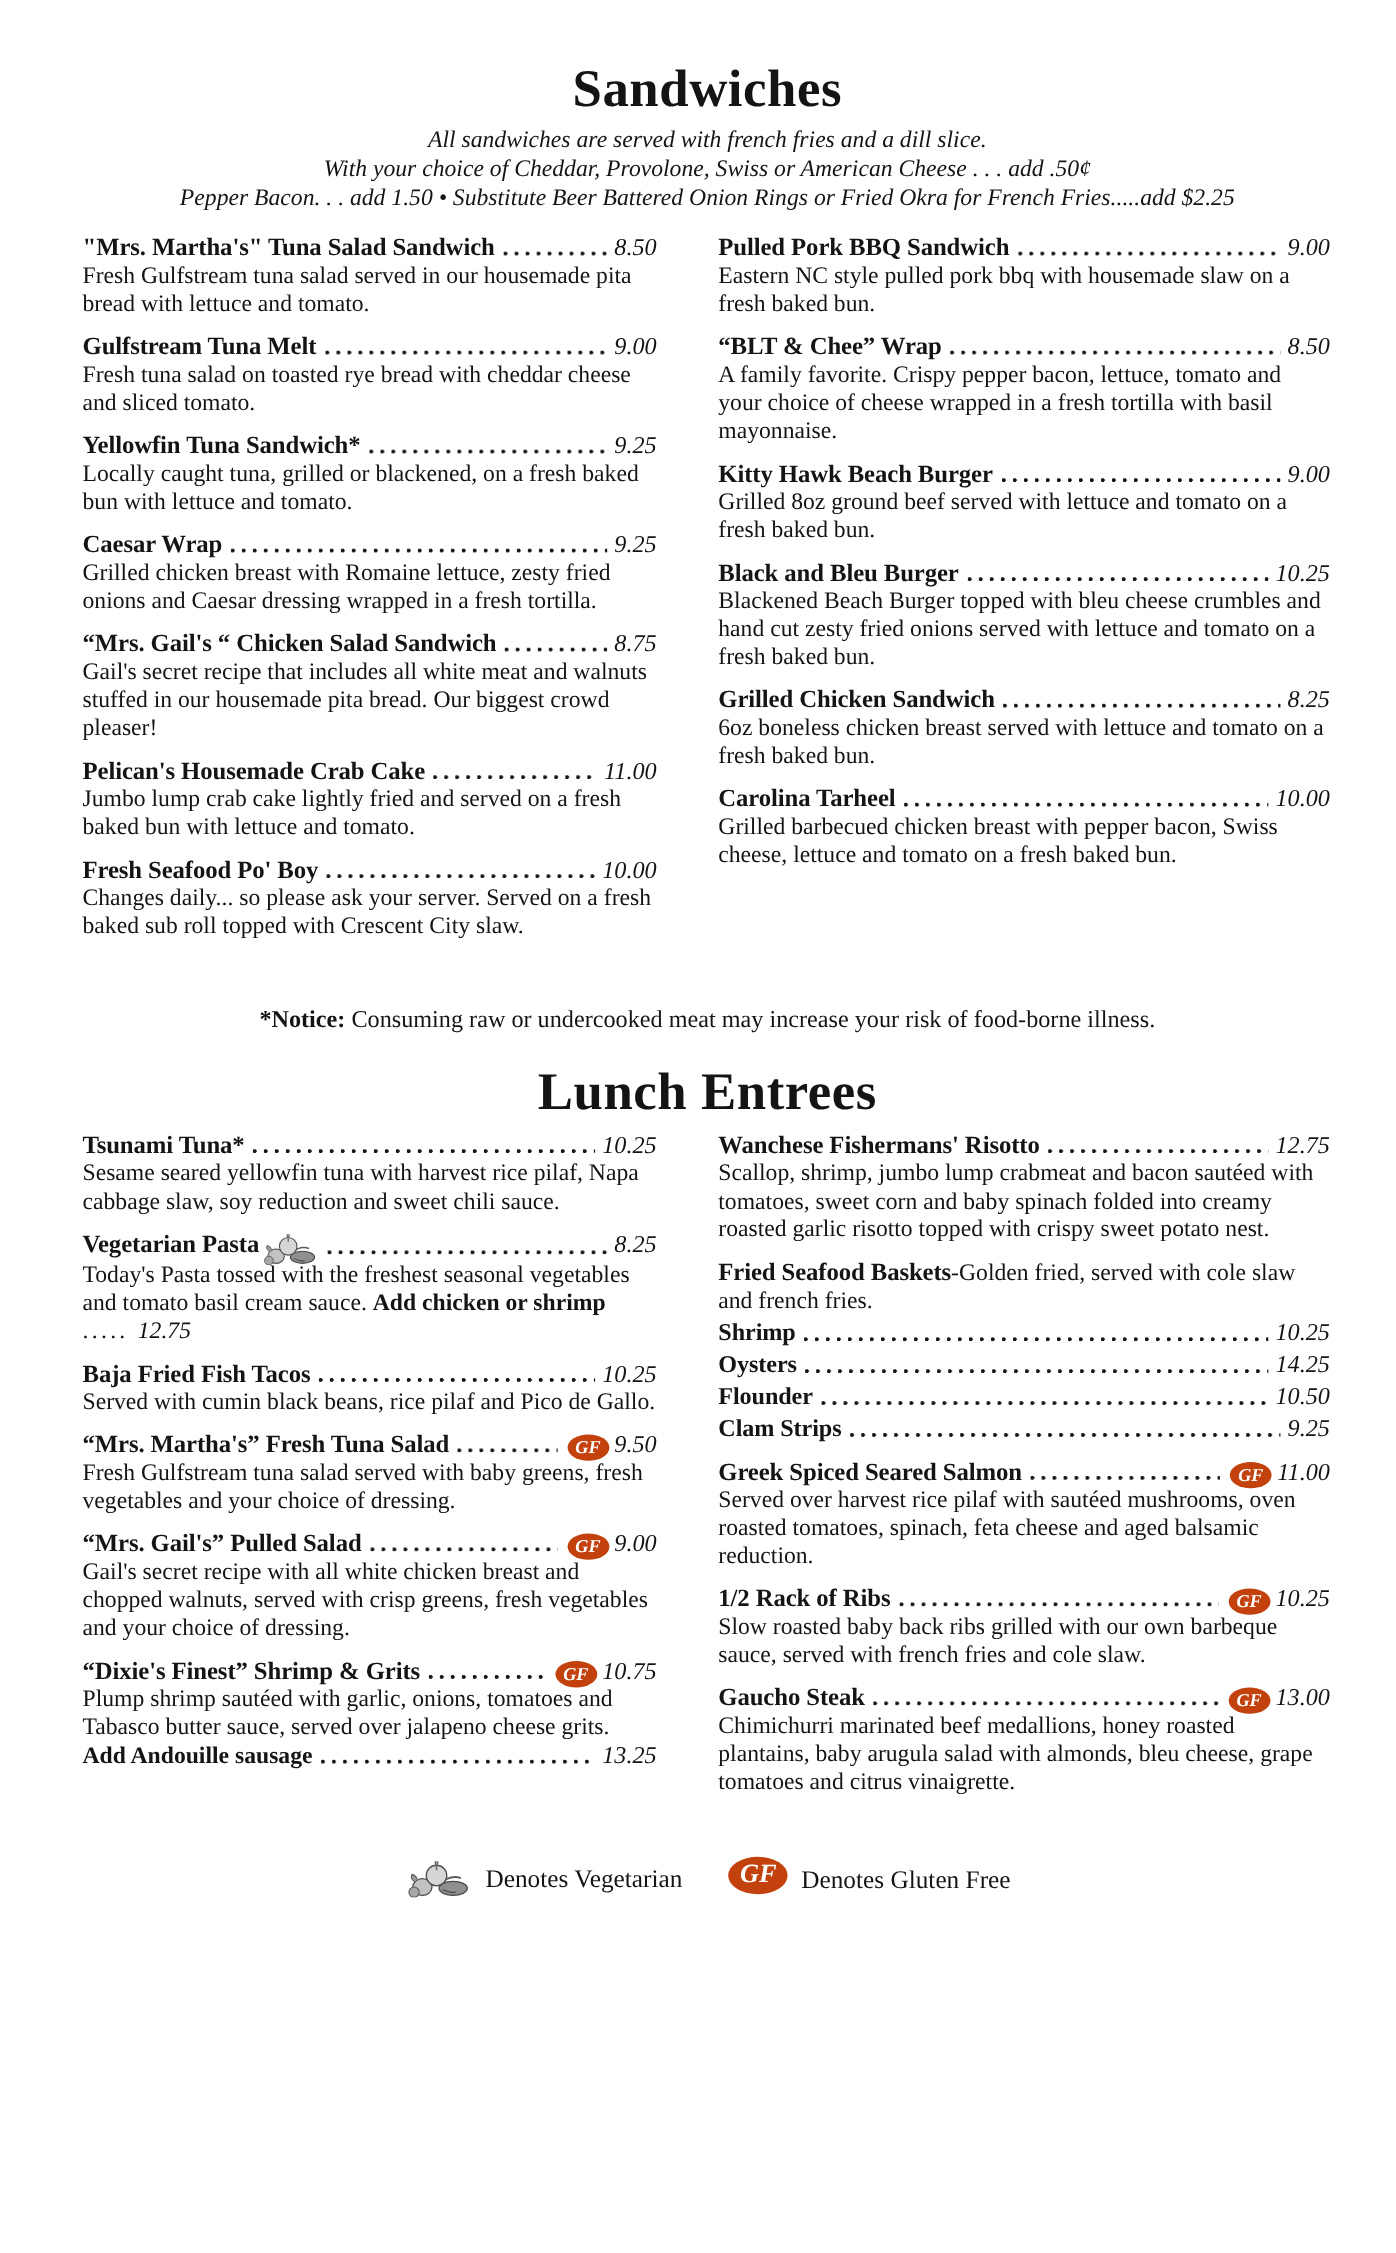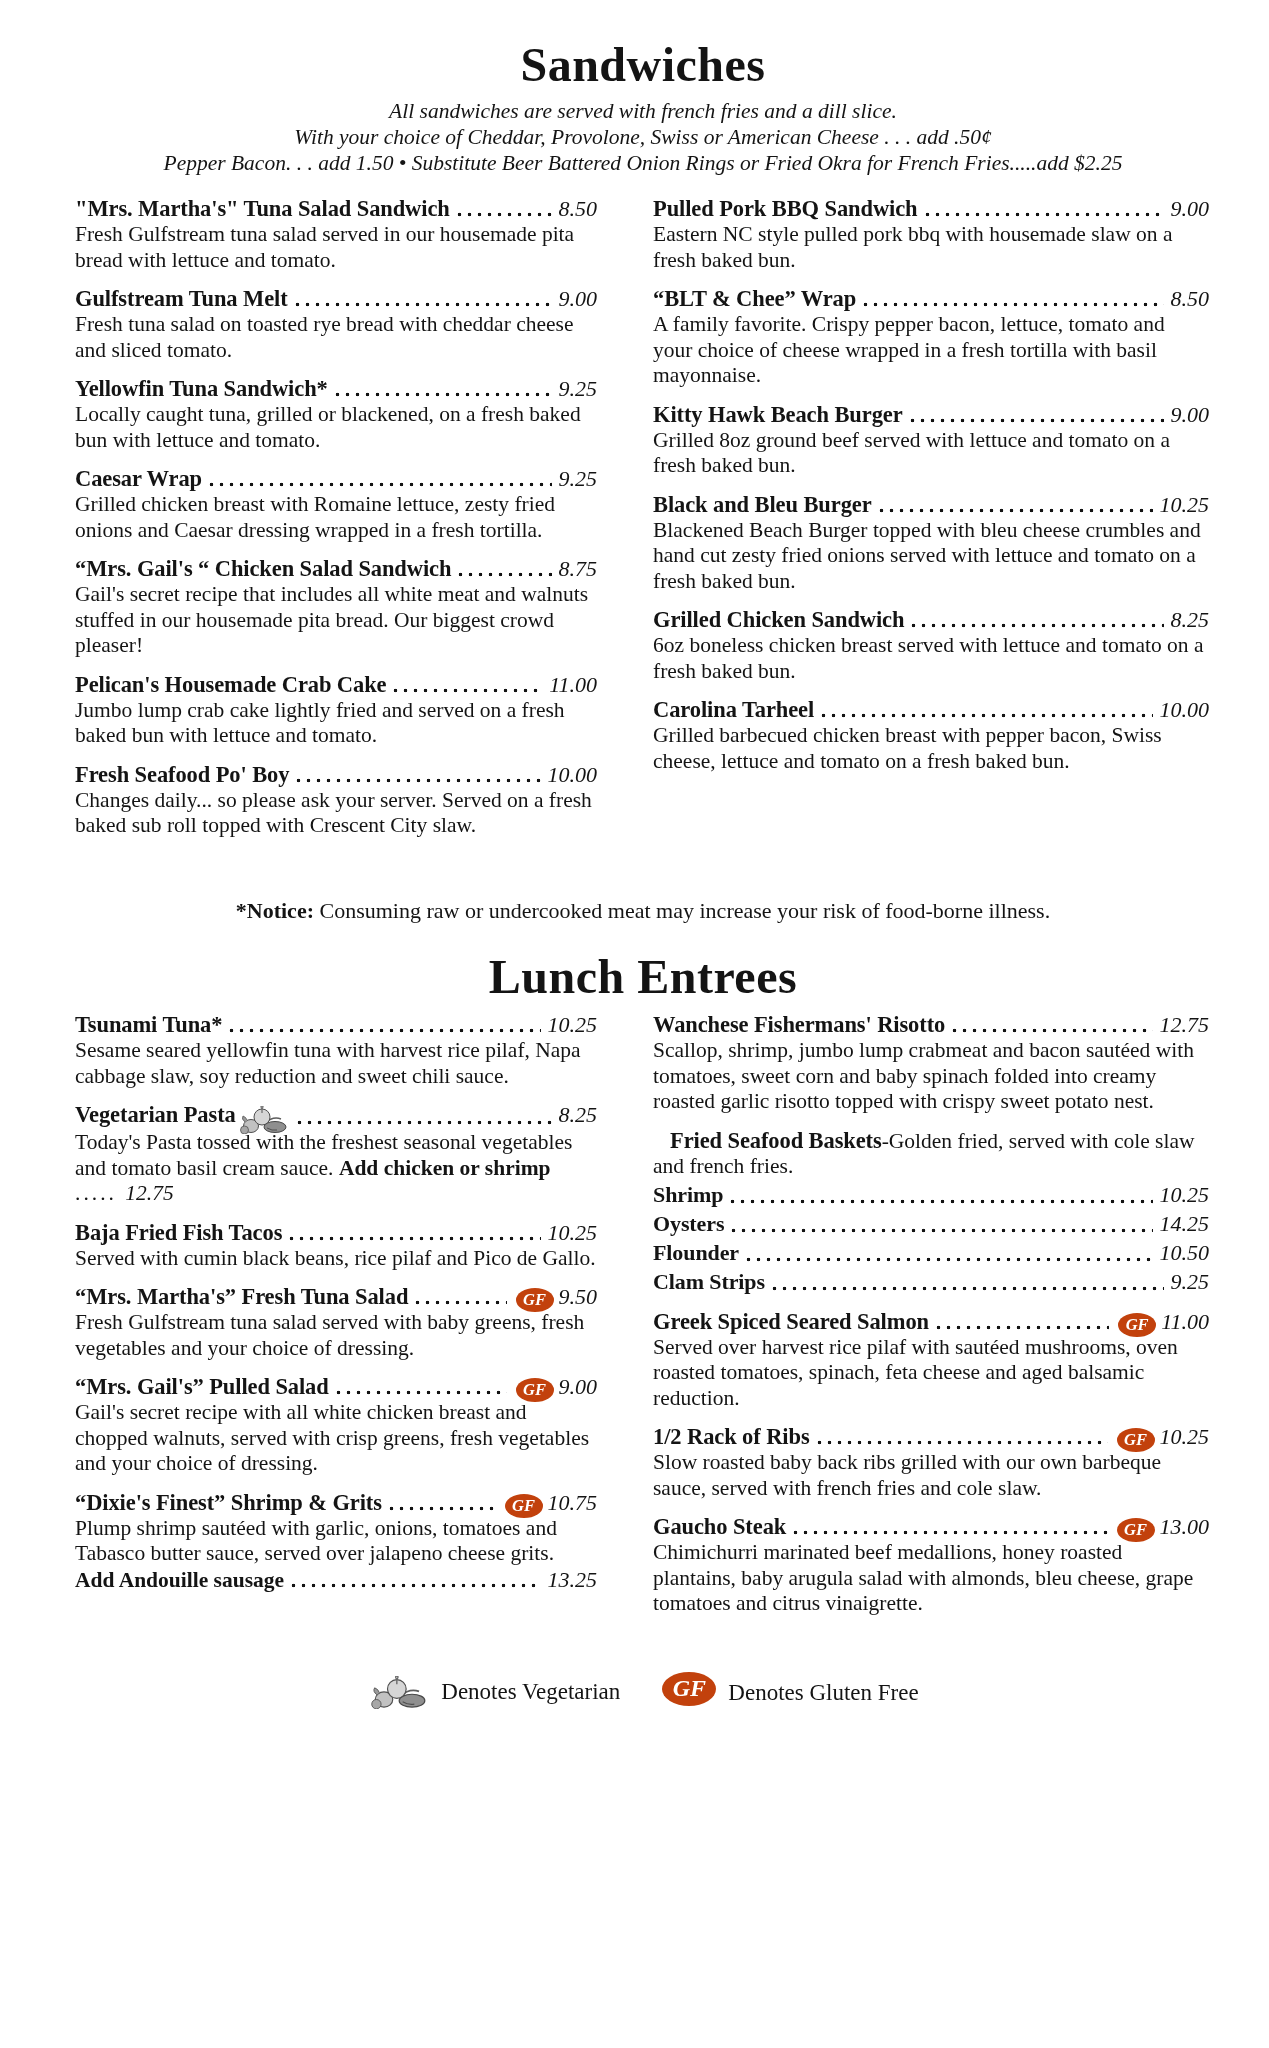--- a/index.html
+++ b/index.html
@@ -2,36 +2,36 @@
 <html><head>
 <meta charset="utf-8">
 <style>
   html,body{margin:0;padding:0;background:#ffffff;}
   body{
     width:1269px;height:2048px;
     color:#141414;
     font-family:"Liberation Serif", serif;
     overflow:hidden;
   }
-  .page{box-sizing:border-box;width:1269px;padding:40px 58px 0 75px;}
+  .page{box-sizing:border-box;width:1269px;padding:56px 58px 0 75px;}
   
   .section-head{text-align:center;}
   .big-title{
     font-size:48px;font-weight:bold;letter-spacing:.5px;
     margin:0 0 8px 0;line-height:1.05;
   }
   .sub{font-style:italic;font-size:21.5px;line-height:26px;}
   
   .columns{display:grid;grid-template-columns:522px 556px;column-gap:56px;margin-top:20px;}
   .col{min-width:0;}
   
   .item{margin-bottom:13px;}
   .row{display:flex;align-items:baseline;}
   .iname{font-weight:bold;font-size:22.5px;letter-spacing:-.1px;white-space:nowrap;}
-  .desc .iname{white-space:normal;margin-left:17px;}
+  .desc .iname{white-space:normal;}
   .dots{
     flex:1 1 auto;min-width:18px;height:5px;align-self:flex-end;
     margin:0 7px 5px 7px;
     background-image:radial-gradient(circle at 2.5px 2.5px,#141414 1.55px,transparent 2.05px);
     background-size:10px 5px;background-repeat:repeat-x;
   }
   .price{font-style:italic;font-size:22px;white-space:nowrap;}
   .desc{font-size:21.5px;line-height:25.5px;}
   .addon-label{font-weight:bold;}
   .addon-price{font-style:italic;}

